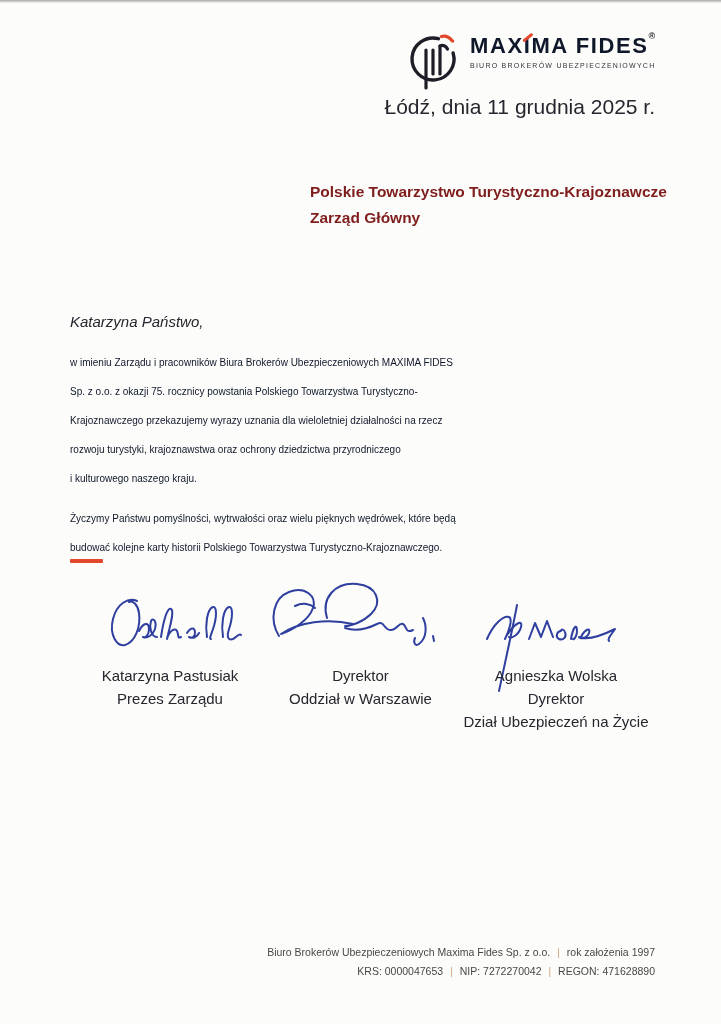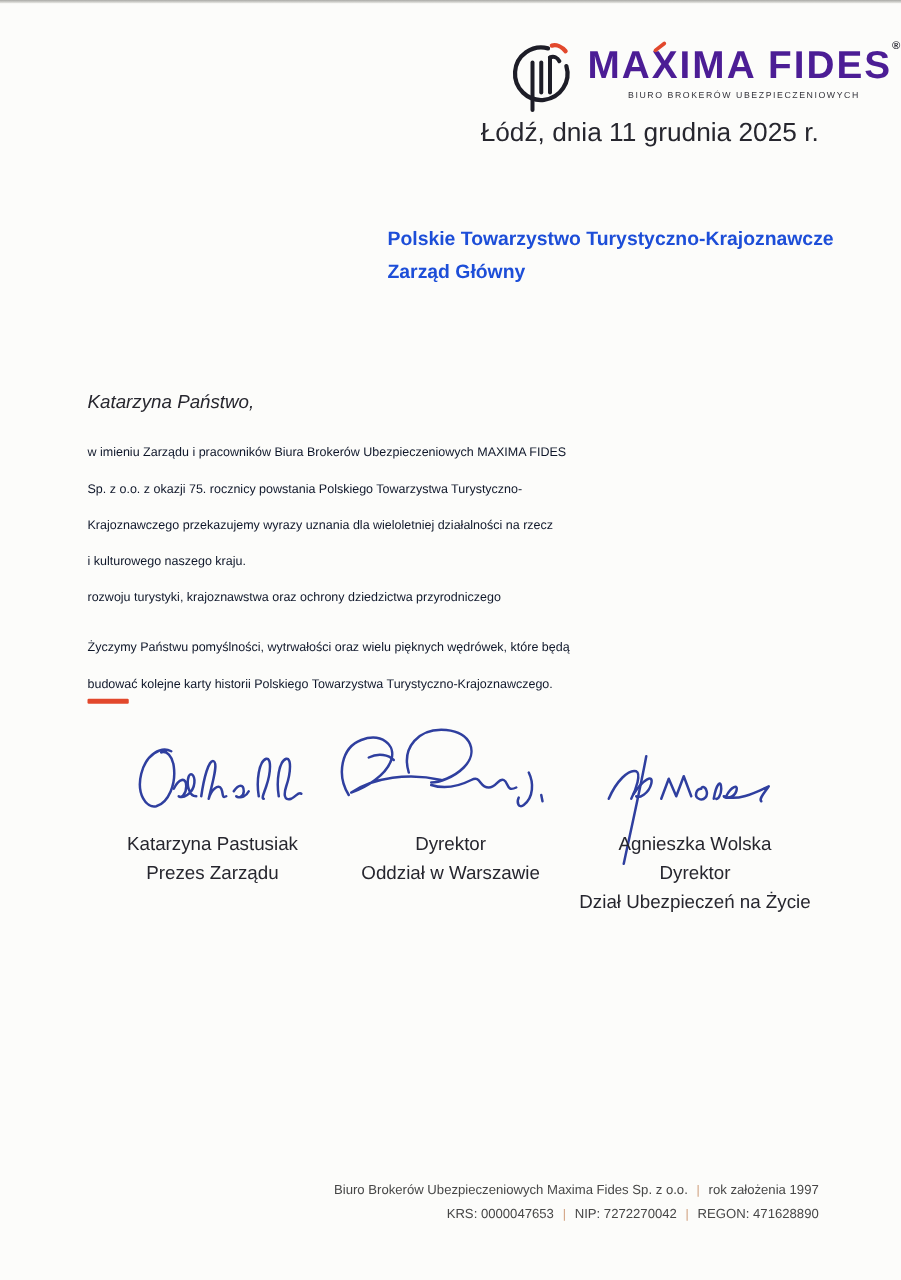--- a/index.html
+++ b/index.html
@@ -14,40 +14,40 @@
   }
   .scan-edge{position:absolute;top:0;left:0;right:0;height:3px;
     background:linear-gradient(to bottom,#a9a9a5,#e6e6e2 80%,rgba(230,230,226,0));}
 
   
   .logo{position:absolute;left:407px;top:33px;display:flex;align-items:flex-start;}
   .logo-mark{width:54px;height:58px;flex:0 0 auto;}
   .logo-text{margin-left:9px;position:relative;}
   .brand-row{position:relative;white-space:nowrap;}
   .brand{
-    font-size:31px;font-weight:700;letter-spacing:1.6px;
-    color:#4c1d95;line-height:1.2;
+    font-size:22px;font-weight:700;letter-spacing:1.6px;
+    color:#0f172a;line-height:1.2;
   }
   .registered{font-size:9px;font-weight:700;color:#1d1d27;vertical-align:top;position:relative;top:-2px;}
   .x-accent{position:absolute;left:52px;top:3px;width:12px;height:3.4px;
     background:#e2482c;border-radius:2px;transform:rotate(-38deg);}
   .tagline{
     margin-top:3px;text-align:center;
     font-size:7px;letter-spacing:1.25px;font-weight:500;
     color:#33333b;white-space:nowrap;
   }
   .dateline{
     position:absolute;top:95px;right:66px;
     font-size:21px;color:#26262e;
   }
 
   
   .recipient{
     position:absolute;left:310px;top:179px;
-    font-size:15.5px;font-weight:700;color:#1d4ed8;line-height:26px;
+    font-size:15.5px;font-weight:700;color:#7f1d1d;line-height:26px;
   }
 
   
   .salutation{position:absolute;left:70px;top:313px;font-size:15px;font-style:italic;color:#26262e;}
   .para{position:absolute;left:70px;width:600px;font-size:10px;line-height:29px;color:#0f172a;}
   .para-1{top:348px;}
   .para-2{top:504px;}
   .divider{position:absolute;left:70px;top:559px;width:33px;height:4px;background:#e2482c;border-radius:1px;}
 
   
@@ -99,22 +99,22 @@
     <div>Polskie Towarzystwo Turystyczno-Krajoznawcze</div>
     <div>Zarząd Główny</div>
   </div>
 
   <div class="salutation">Katarzyna Państwo,</div>
 
   <div class="para para-1">
     <div>w imieniu Zarządu i pracowników Biura Brokerów Ubezpieczeniowych MAXIMA FIDES</div>
     <div>Sp. z o.o. z okazji 75. rocznicy powstania Polskiego Towarzystwa Turystyczno-</div>
     <div>Krajoznawczego przekazujemy wyrazy uznania dla wieloletniej działalności na rzecz</div>
+    <div>rozwoju turystyki, krajoznawstwa oraz ochrony dziedzictwa przyrodniczego</div>
     <div>i kulturowego naszego kraju.</div>
-    <div>rozwoju turystyki, krajoznawstwa oraz ochrony dziedzictwa przyrodniczego</div>
   </div>
 
   <div class="para para-2">
     <div>Życzymy Państwu pomyślności, wytrwałości oraz wielu pięknych wędrówek, które będą</div>
     <div>budować kolejne karty historii Polskiego Towarzystwa Turystyczno-Krajoznawczego.</div>
   </div>
 
   <div class="divider"></div>
 
   <svg class="sig-svg sig1" width="145" height="72" viewBox="0 0 145 72">

